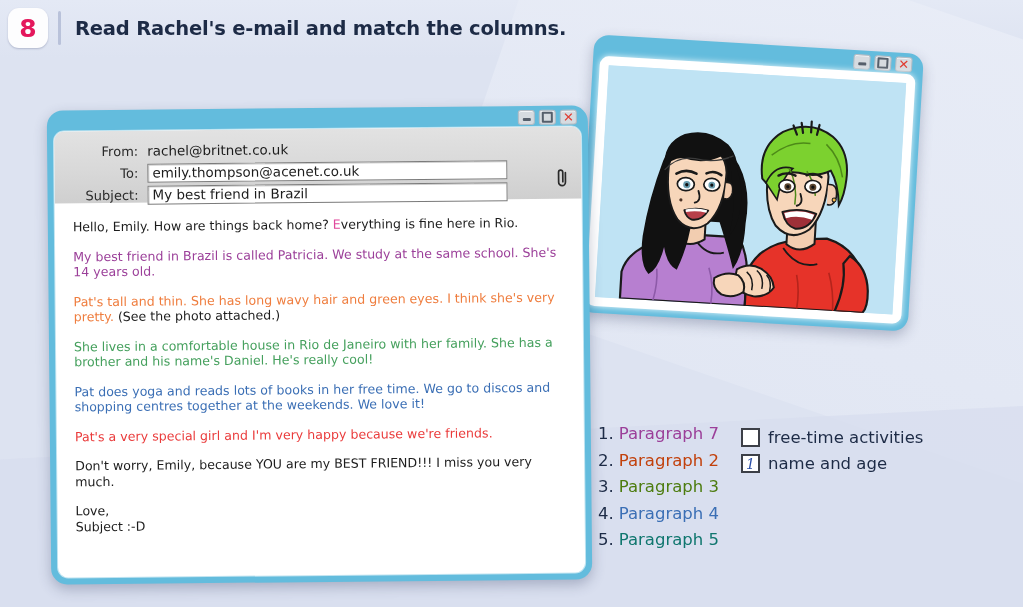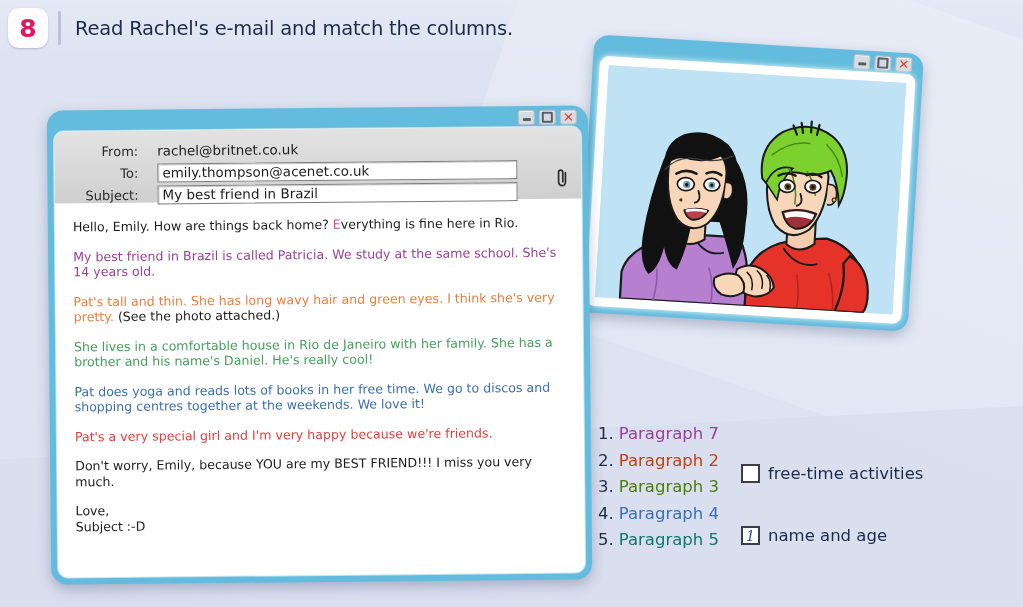--- a/index.html
+++ b/index.html
@@ -31,21 +31,21 @@
     background:#fdfdfe;box-shadow:0 1px 2px rgba(60,70,110,.28);
     display:flex;align-items:center;justify-content:center;
   }
   #ex-badge .num{
     font-family:"DejaVu Sans",sans-serif;font-weight:bold;font-size:25px;
     color:#e4175c;line-height:1;
     -webkit-text-stroke:0px;
   }
   #hdr-divider{width:3px;height:34px;background:#b9c2da;margin:0 14px 0 10px;border-radius:2px;}
   #hdr-title{
-    font-family:"DejaVu Sans",sans-serif;font-weight:normal;font-size:19.5px;
+    font-family:"DejaVu Sans",sans-serif;font-weight:bold;font-size:19.5px;
     color:#1d2b46;letter-spacing:-.2px;
   }
 
   
   .winbtns{display:flex;gap:4px;align-items:center;}
   .winbtn{
     width:15px;height:13px;border-radius:3px;background:#d6dbe0;
     border:1px solid #b4bcc4;display:flex;align-items:center;justify-content:center;
     box-shadow:inset 0 1px 0 #f2f4f6;
   }
@@ -69,21 +69,21 @@
     position:absolute;left:7px;top:21px;width:527px;height:446px;
     background:#ffffff;border-radius:10px;overflow:hidden;
     box-shadow:0 0 0 1px rgba(255,255,255,.6);
   }
   #email-fields{
     background:linear-gradient(180deg,#e2e2e2 0%,#d9d9d9 52%,#cfcfcf 100%);
     padding:10px 12px 9px 6px;position:relative;height:72px;box-sizing:border-box;
   }
   .fieldrow{display:flex;align-items:center;margin-bottom:2px;height:20px;}
   .fieldlabel{
-    width:78px;text-align:right;padding-right:19px;
+    width:78px;text-align:right;padding-right:9px;
     font-family:"DejaVu Sans",sans-serif;font-size:13px;color:#2a2a2a;
   }
   .fieldplain{font-family:"DejaVu Sans",sans-serif;font-size:13.5px;color:#1c1c1c;}
   .fieldbox{
     flex:0 0 auto;width:360px;height:19px;background:#fff;
     border:1px solid #7b7b7b;box-shadow:inset 1px 1px 0 #cfcfcf;
     display:flex;align-items:center;padding:0 4px;box-sizing:border-box;
   }
   .fieldbox span{font-family:"DejaVu Sans",sans-serif;font-size:13.5px;color:#1c1c1c;white-space:nowrap;}
   #clip-icon{
@@ -116,21 +116,21 @@
   }
   #photo-canvas{width:100%;height:100%;background:#bfe3f4;overflow:hidden;display:block;}
 
   
   #match-area{position:absolute;left:598px;top:424px;display:flex;gap:22px;}
   #match-left{display:flex;flex-direction:column;gap:0px;}
   .match-li{display:flex;align-items:baseline;height:26.5px;font-size:16.5px;
     font-family:"DejaVu Sans",sans-serif;}
   .match-li .idx{color:#1d2b46;margin-right:5px;}
   #match-right{display:flex;flex-direction:column;gap:0px;}
-  .match-ri{display:flex;align-items:center;height:26.5px;margin-top:36px;}
+  .match-ri{display:flex;align-items:center;height:26.5px;}
   .cbox{
     width:19px;height:19px;background:#fff;border:2px solid #3c3f47;
     margin-right:8px;display:flex;align-items:center;justify-content:center;
     box-sizing:border-box;flex:0 0 auto;
   }
   .cbox .ans{
     font-family:"DejaVu Serif","Liberation Serif",serif;font-style:italic;
     font-size:14px;color:#2a4ea8;line-height:14px;
   }
   .match-ri .lbl{font-size:16.5px;color:#1d2b46;font-family:"DejaVu Sans",sans-serif;}

